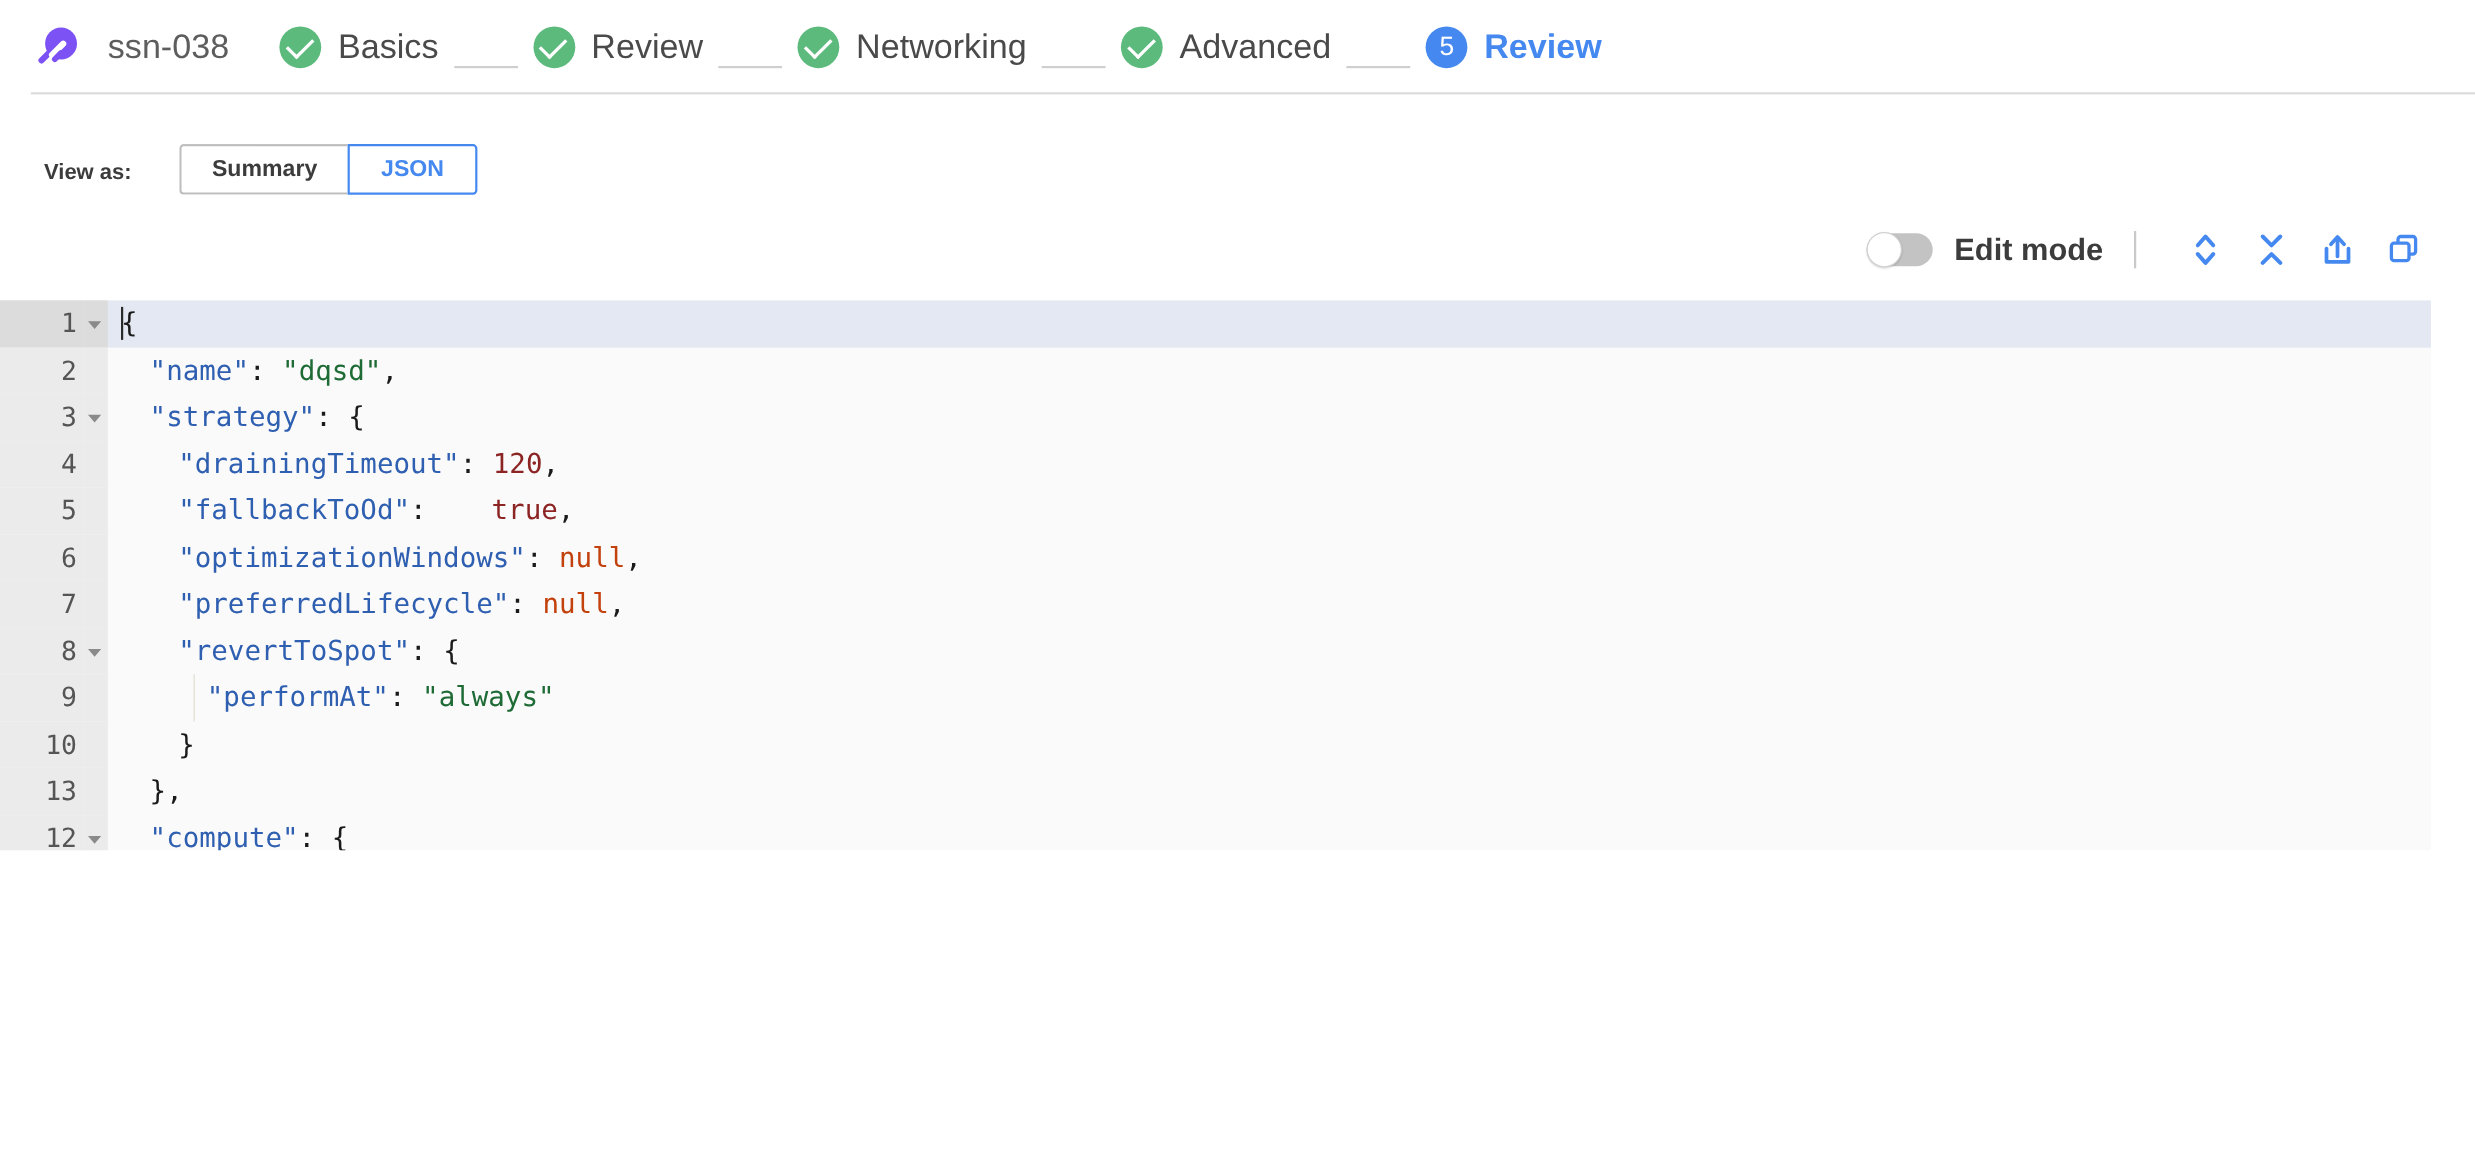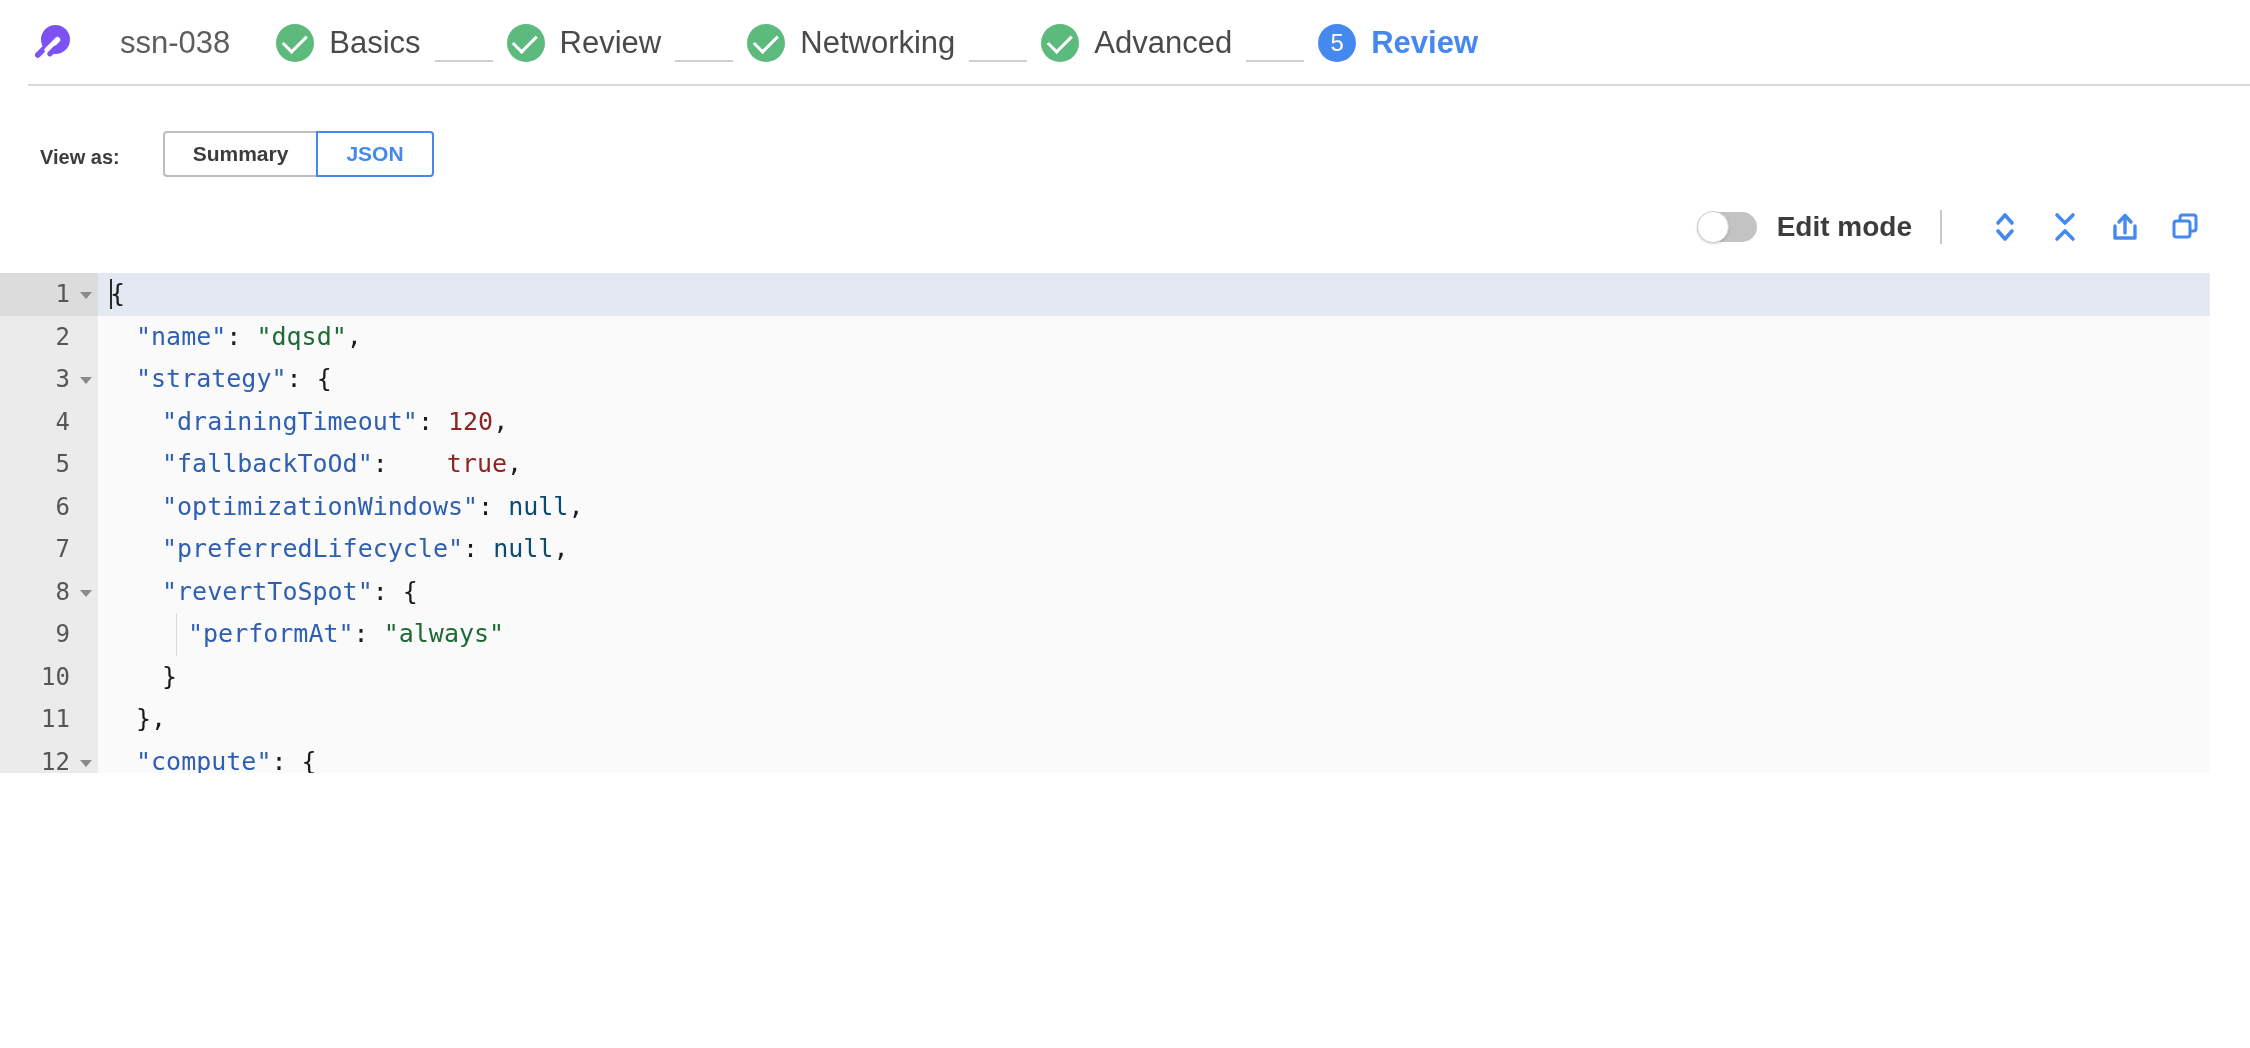--- a/index.html
+++ b/index.html
@@ -47,21 +47,21 @@
     font-weight: bold;
     color: #4a4a4a;
     white-space: nowrap;
     letter-spacing: -0.2px;
   }
   .page-subtitle {
     font-size: 31px;
     font-weight: normal;
     color: #5d5d5d;
     white-space: nowrap;
-    margin-left: 28px;
+    margin-left: 6px;
     max-width: 120px;
     overflow: hidden;
   }
 
   
   .stepper {
     display: flex;
     align-items: flex-end;
     margin-left: 46px;
     flex: 1 1 auto;
@@ -266,21 +266,21 @@
     padding-left: 12px;
     display: flex;
     align-items: center;
     position: relative;
     color: #1a1a1a;
   }
   .tok-key    { color: #2f5fb0; }
   .tok-str    { color: #1e6b36; }
   .tok-num    { color: #8c2424; }
   .tok-bool   { color: #8c2424; margin-left: 44px; }
-  .tok-null   { color: #0c4a6e; }
+  .tok-null   { color: #c2410c; }
   .tok-punc   { color: #1a1a1a; }
   .cursor-caret {
     display: inline-block;
     width: 2px;
     height: 30px;
     background: #2b2b2b;
     position: absolute;
     left: 12px;
     top: 6px;
   }
@@ -450,21 +450,21 @@
         <div class="gutter">9</div>
         <div class="fold"></div>
         <div class="code-text"><span style="display: inline-block; width: 78px;"></span><span><span class="tok-key">"performAt"</span><span class="tok-punc">:</span><span class="tok-punc">&nbsp;</span><span class="tok-str">"always"</span></span></div>
       </div>
       <div class="code-row">
         <div class="gutter">10</div>
         <div class="fold"></div>
         <div class="code-text"><span style="display: inline-block; width: 52px;"></span><span><span class="tok-punc">}</span></span></div>
       </div>
       <div class="code-row">
-        <div class="gutter">11</div>
+        <div class="gutter">13</div>
         <div class="fold"></div>
         <div class="code-text"><span style="display: inline-block; width: 26px;"></span><span><span class="tok-punc">}</span><span class="tok-punc">,</span></span></div>
       </div>
       <div class="code-row">
         <div class="gutter">12</div>
         <div class="fold">
           <i class="caret"></i>
         </div>
         <div class="code-text"><span style="display: inline-block; width: 26px;"></span><span><span class="tok-key">"compute"</span><span class="tok-punc">:</span><span class="tok-punc">&nbsp;</span><span class="tok-punc">{</span></span></div>
       </div>

